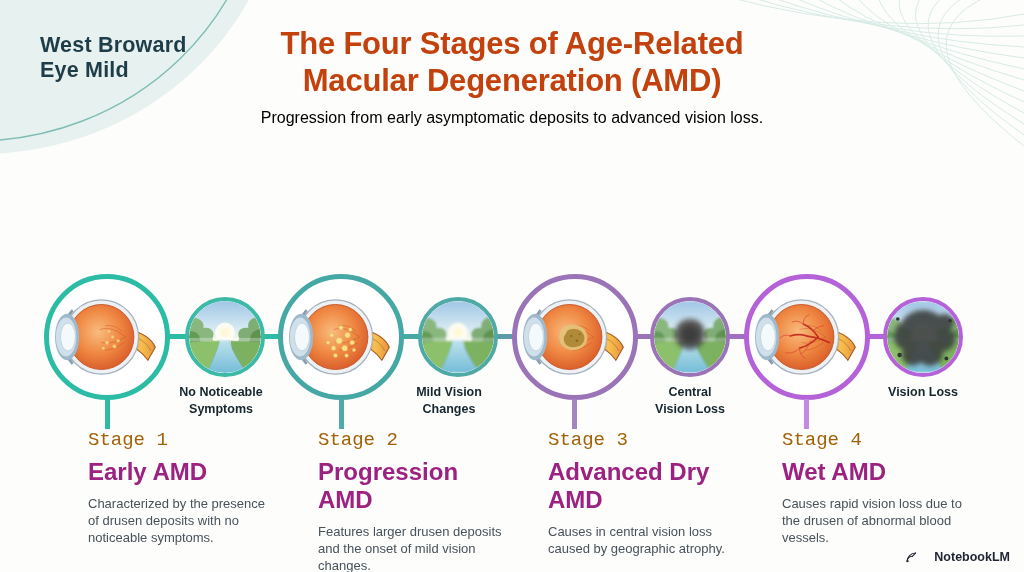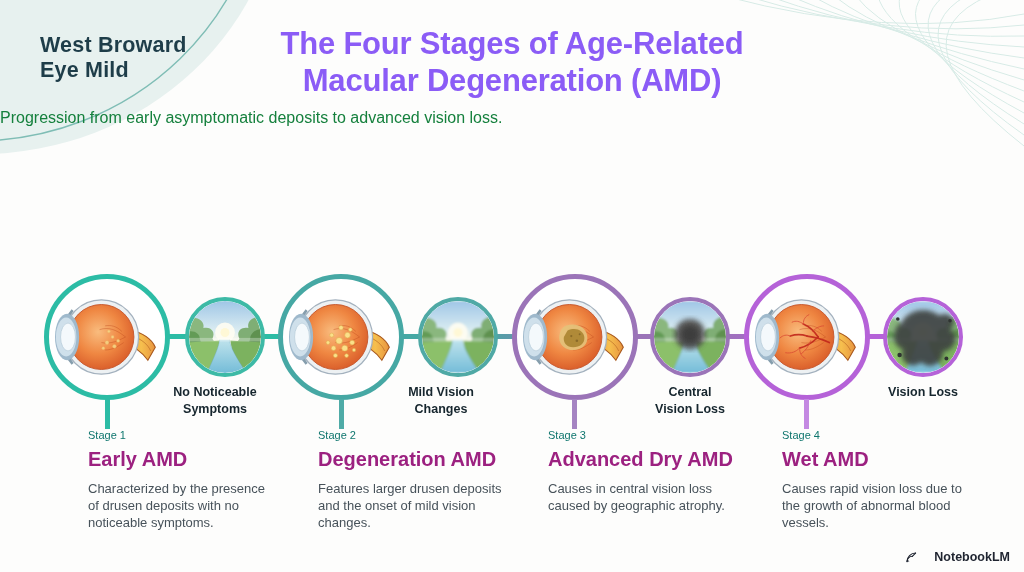--- a/index.html
+++ b/index.html
@@ -10,23 +10,23 @@
   
   .deco-tl { position:absolute; left:0; top:0; pointer-events:none; }
   .deco-tr { position:absolute; right:0; top:0; pointer-events:none; }
 
   
   .brand { position:absolute; left:40px; top:33px; font-size:21.5px; font-weight:600;
            color:#1E3D49; line-height:1.16; letter-spacing:.2px; }
 
   
   .title { position:absolute; left:0; top:26px; width:100%; text-align:center;
-           font-size:31px; font-weight:700; color:#8b5cf6; line-height:1.18; letter-spacing:-.2px; }
-  .subtitle { position:absolute; left:0; top:109px; width:100%; text-align:left;
-              font-size:16px; color:#15803d; }
+           font-size:31px; font-weight:700; color:#c2410c; line-height:1.18; letter-spacing:-.2px; }
+  .subtitle { position:absolute; left:0; top:109px; width:100%; text-align:center;
+              font-size:16px; color:#000000; }
 
   
   .tl-bar { position:absolute; left:107px; top:334px; width:816px; height:5px;
             background:linear-gradient(90deg,#2CBCA5 0%,#2CBCA5 22%,#46A8A4 32%,#46A8A4 46%,
                        #9B74B8 58%,#9B74B8 74%,#B562D8 88%,#B562D8 100%); }
   .lc { position:absolute; top:274px; width:126px; height:126px; border-radius:50%;
         background:#fff; border:5px solid #2CBCA5; display:flex; align-items:center; justify-content:center; }
   .lc svg { width:104px; height:86px; display:block; }
   .lc1 { left:44px;  border-color:#2CBCA5; }
   .lc2 { left:278px; border-color:#46A8A4; }
@@ -40,27 +40,27 @@
   .sc2 { left:418px; border-color:#4FA9A5; }
   .sc3 { left:650px; border-color:#9B74B8; }
   .sc4 { left:883px; border-color:#B562D8; }
   .stem { position:absolute; top:399px; width:5px; height:30px; }
   .stem1 { left:105px; background:#2CBCA5; }
   .stem2 { left:339px; background:#4FABA7; }
   .stem3 { left:572px; background:#A584C2; }
   .stem4 { left:804px; background:#C489E2; }
   .symp { position:absolute; top:384px; width:150px; text-align:center;
           font-size:12.5px; font-weight:700; color:#16262E; line-height:1.32; }
-  .symp1 { left:140px; } .symp2 { left:366px; } .symp3 { left:615px; } .symp4 { left:848px; }
+  .symp1 { left:146px; } .symp2 { left:374px; } .symp3 { left:615px; } .symp4 { left:848px; }
 
   
   .col { position:absolute; top:429px; width:200px; }
   .col1 { left:88px; } .col2 { left:318px; } .col3 { left:548px; } .col4 { left:782px; }
-  .stage-label { font-size:11px; color:#0f766e; }
-  .stage-name  { font-size:20px; font-weight:700; color:#9C2180; margin:7px 0 9px; }
+  .stage-label { font-size:19px; color:#a16207;font-family:Liberation Mono, monospace; }
+  .stage-name  { font-size:24px; font-weight:700; color:#9C2180; margin:7px 0 9px; }
   .stage-desc  { font-size:13px; color:#47525A; line-height:1.32; width:184px; }
 
   
   .footer { position:absolute; right:14px; bottom:8px; display:flex; align-items:center; gap:16px;
             font-size:12.5px; font-weight:700; color:#1F2430; }
 </style>
 </head>
 <body>
 
 <svg width="0" height="0" style="position:absolute" aria-hidden="true">
@@ -289,32 +289,32 @@
     <div>Vision Loss</div>
   </div>
 
   <div class="col col1">
     <div class="stage-label">Stage 1</div>
     <div class="stage-name">Early AMD</div>
     <div class="stage-desc">Characterized by the presence of drusen deposits with no noticeable symptoms.</div>
   </div>
   <div class="col col2">
     <div class="stage-label">Stage 2</div>
-    <div class="stage-name">Degeneration AMD</div>
+    <div class="stage-name">Progression AMD</div>
     <div class="stage-desc">Features larger drusen deposits and the onset of mild vision changes.</div>
   </div>
   <div class="col col3">
     <div class="stage-label">Stage 3</div>
     <div class="stage-name">Advanced Dry AMD</div>
     <div class="stage-desc">Causes in central vision loss caused by geographic atrophy.</div>
   </div>
   <div class="col col4">
     <div class="stage-label">Stage 4</div>
     <div class="stage-name">Wet AMD</div>
-    <div class="stage-desc">Causes rapid vision loss due to the growth of abnormal blood vessels.</div>
+    <div class="stage-desc">Causes rapid vision loss due to the drusen of abnormal blood vessels.</div>
   </div>
 
   <div class="footer">
     <svg width="13" height="13" viewBox="0 0 16 16">
       <g stroke="#1F2430" stroke-width="1.4" fill="none" stroke-linecap="round">
         <path d="M2.5 13 A10.5 10.5 0 0 1 13 2.5"></path>
         <path d="M2.5 13 A6.5 6.5 0 0 1 9 6.5"></path>
         <path d="M9 6.5 L13 2.5"></path>
       </g>
       <path d="M2.5 13 L5.5 13 L2.5 10 Z" fill="#1F2430"></path>

